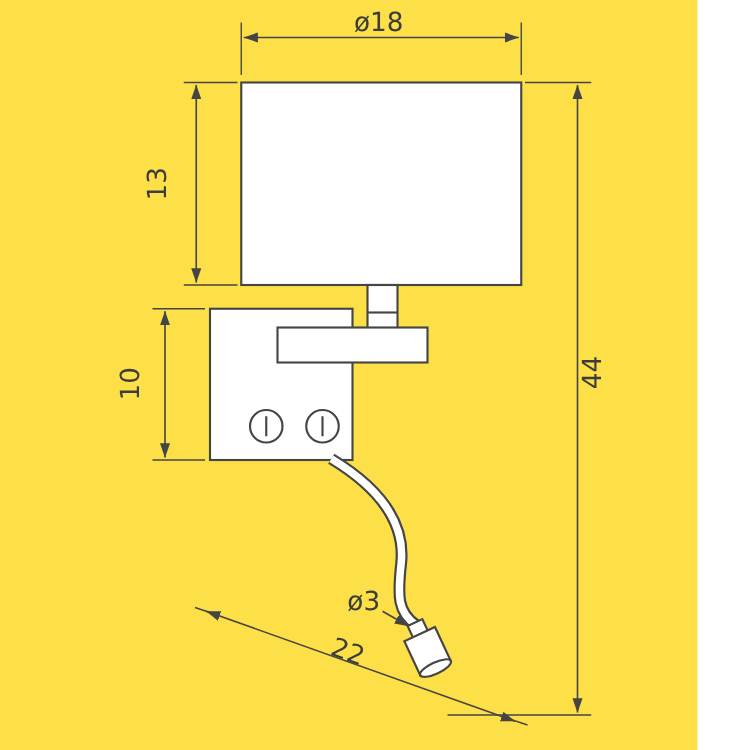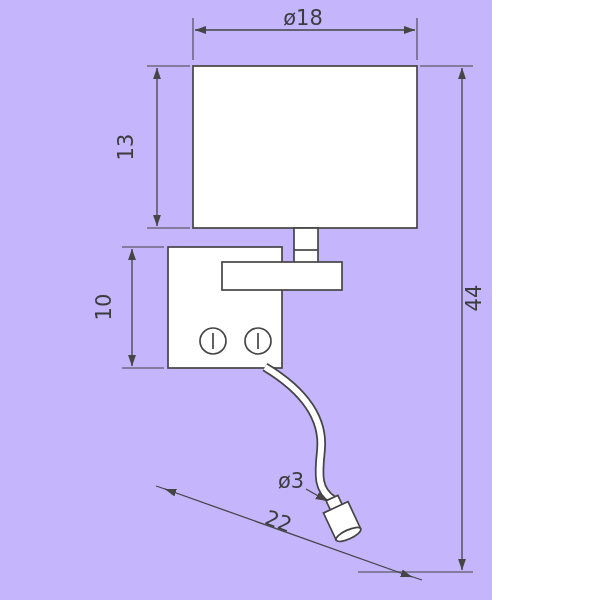--- a/index.html
+++ b/index.html
@@ -1,16 +1,16 @@
 <!DOCTYPE html>
 <html><head>
 <meta charset="utf-8">
 <style>
   html,body{margin:0;padding:0;background:#ffffff;}
-  .canvas{width:492px;height:600px;background:#c4b5fd;position:relative;overflow:hidden;}
+  .canvas{width:558px;height:600px;background:#fde047;position:relative;overflow:hidden;}
   svg{display:block;}
   .obj{stroke:#454545;stroke-width:1.7;fill:#ffffff;stroke-linejoin:miter;}
   .obj-line{stroke:#454545;stroke-width:1.7;fill:none;}
   .dim{stroke:#454545;stroke-width:1.3;fill:none;}
   .ext{stroke:#454545;stroke-width:1.1;fill:none;}
   .dim-text{font-family:"DejaVu Sans", sans-serif;font-size:21px;fill:#3c3c3c;stroke:none;}
   .tube-outer{fill:none;stroke:#454545;stroke-width:9.5;stroke-linecap:butt;}
   .tube-inner{fill:none;stroke:#ffffff;stroke-width:6;stroke-linecap:butt;}
   .arrowhead{fill:#454545;stroke:none;}
 </style>

